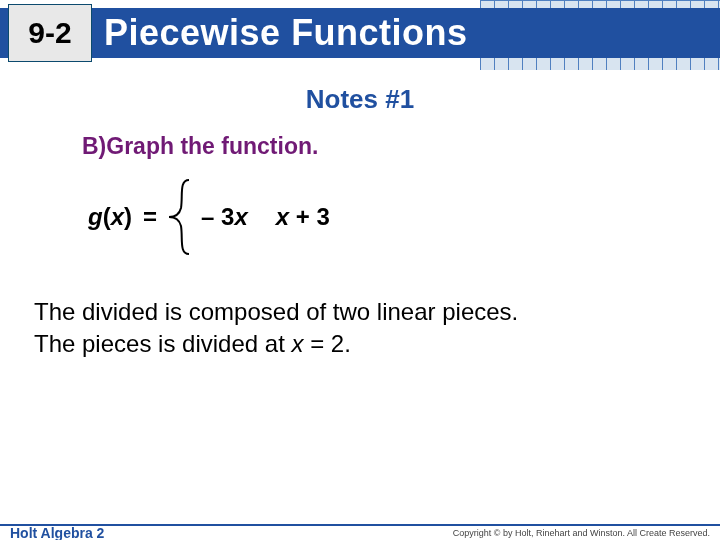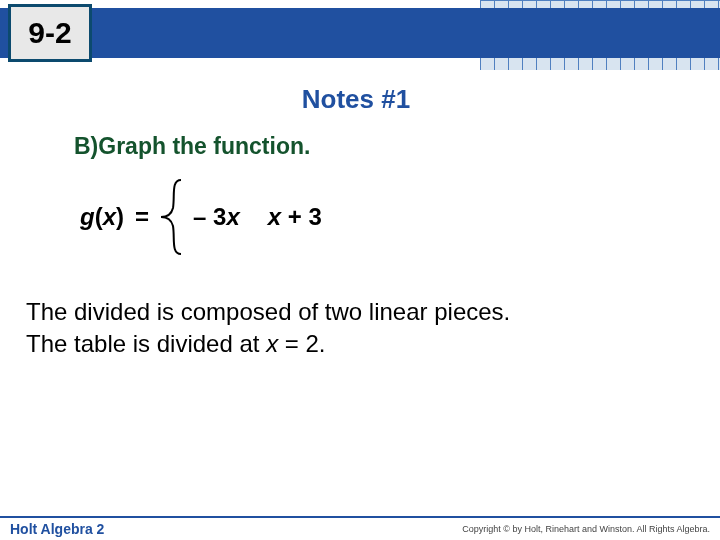--- a/index.html
+++ b/index.html
@@ -37,62 +37,62 @@
     height: 50px;
     background: #2050a0;
   }
   .section-badge {
     position: absolute;
     left: 8px;
     top: 4px;
     width: 84px;
     height: 58px;
     background: #e8e8e8;
-    border: 3px solid #0c4a6e;
+    border: 1px solid #0c4a6e;
     display: flex;
     align-items: center;
     justify-content: center;
     font-weight: bold;
     font-size: 30px;
     color: #000;
   }
   .header-title {
     position: absolute;
     left: 104px;
     top: 8px;
     height: 50px;
     display: flex;
     align-items: center;
     font-weight: 900;
     font-size: 36px;
     color: #ffffff;
     letter-spacing: 0.5px;
   }
   .content {
-    padding: 8px 28px 0 20px;
+    padding: 8px 28px 0 28px;
   }
   .notes-title {
     text-align: center;
     color: #2050a0;
     font-weight: bold;
     font-size: 26px;
     margin-top: 6px;
     margin-bottom: 18px;
   }
   .problem {
     font-weight: bold;
     font-size: 23px;
     color: #000;
     margin-left: 6px;
     margin-bottom: 14px;
   }
   .partB {
     font-weight: bold;
     font-size: 23px;
-    color: #14532d;
+    color: #701a75;
     margin-left: 54px;
     margin-bottom: 18px;
   }
   .piecewise-row {
     display: flex;
     align-items: center;
     margin-left: 60px;
     margin-bottom: 40px;
   }
   .gx {
@@ -118,21 +118,21 @@
     font-size: 24px;
     color: #000;
     margin-left: 6px;
     line-height: 1.35;
   }
   .footer {
     position: absolute;
     left: 0;
     bottom: 0;
     width: 100%;
-    height: 24px;
+    height: 16px;
     border-top: 2px solid #2050a0;
     display: flex;
     align-items: center;
     justify-content: space-between;
     padding: 0 10px;
     background: #fff;
   }
   .footer-left {
     color: #2050a0;
     font-weight: bold;
@@ -145,20 +145,21 @@
 </style>
 </head>
 <body>
 
 <div class="header-bar">
   <div class="grid-pattern"></div>
   <div class="blue-strip"></div>
   <div class="section-badge">
     <span>9-2</span>
   </div>
+  <div class="header-title">Piecewise Functions</div>
 </div>
 
 <div class="content">
   <div class="notes-title">Notes #1</div>
 
   <div class="partB">B)Graph the function.</div>
 
   <div class="piecewise-row">
     <span class="gx">
       <span>g</span><span class="paren">(</span><span>x</span><span class="paren">)</span>
@@ -168,20 +169,20 @@
       <path d="M22 2 C12 2 16 18 14 30 C12 38 6 39 2 39 C6 39 12 40 14 48 C16 60 12 76 22 76" fill="none" stroke="#000" stroke-width="2"></path>
     </svg>
     <div class="cases">
       <span><span>– 3</span><em>x</em></span>
       <span><em>x</em><span> + 3</span></span>
     </div>
   </div>
 
   <div class="expl">
     <span>The divided is composed of two linear pieces.</span><br>
-    <span>The table is divided at </span><em>x</em><span> = 2.</span>
+    <span>The pieces is divided at </span><em>x</em><span> = 2.</span>
   </div>
 </div>
 
 <div class="footer">
   <div class="footer-left">Holt Algebra 2</div>
-  <div class="footer-right">Copyright © by Holt, Rinehart and Winston. All Rights Algebra.</div>
+  <div class="footer-right">Copyright © by Holt, Rinehart and Winston. All Create Reserved.</div>
 </div>
 
 </body></html>

